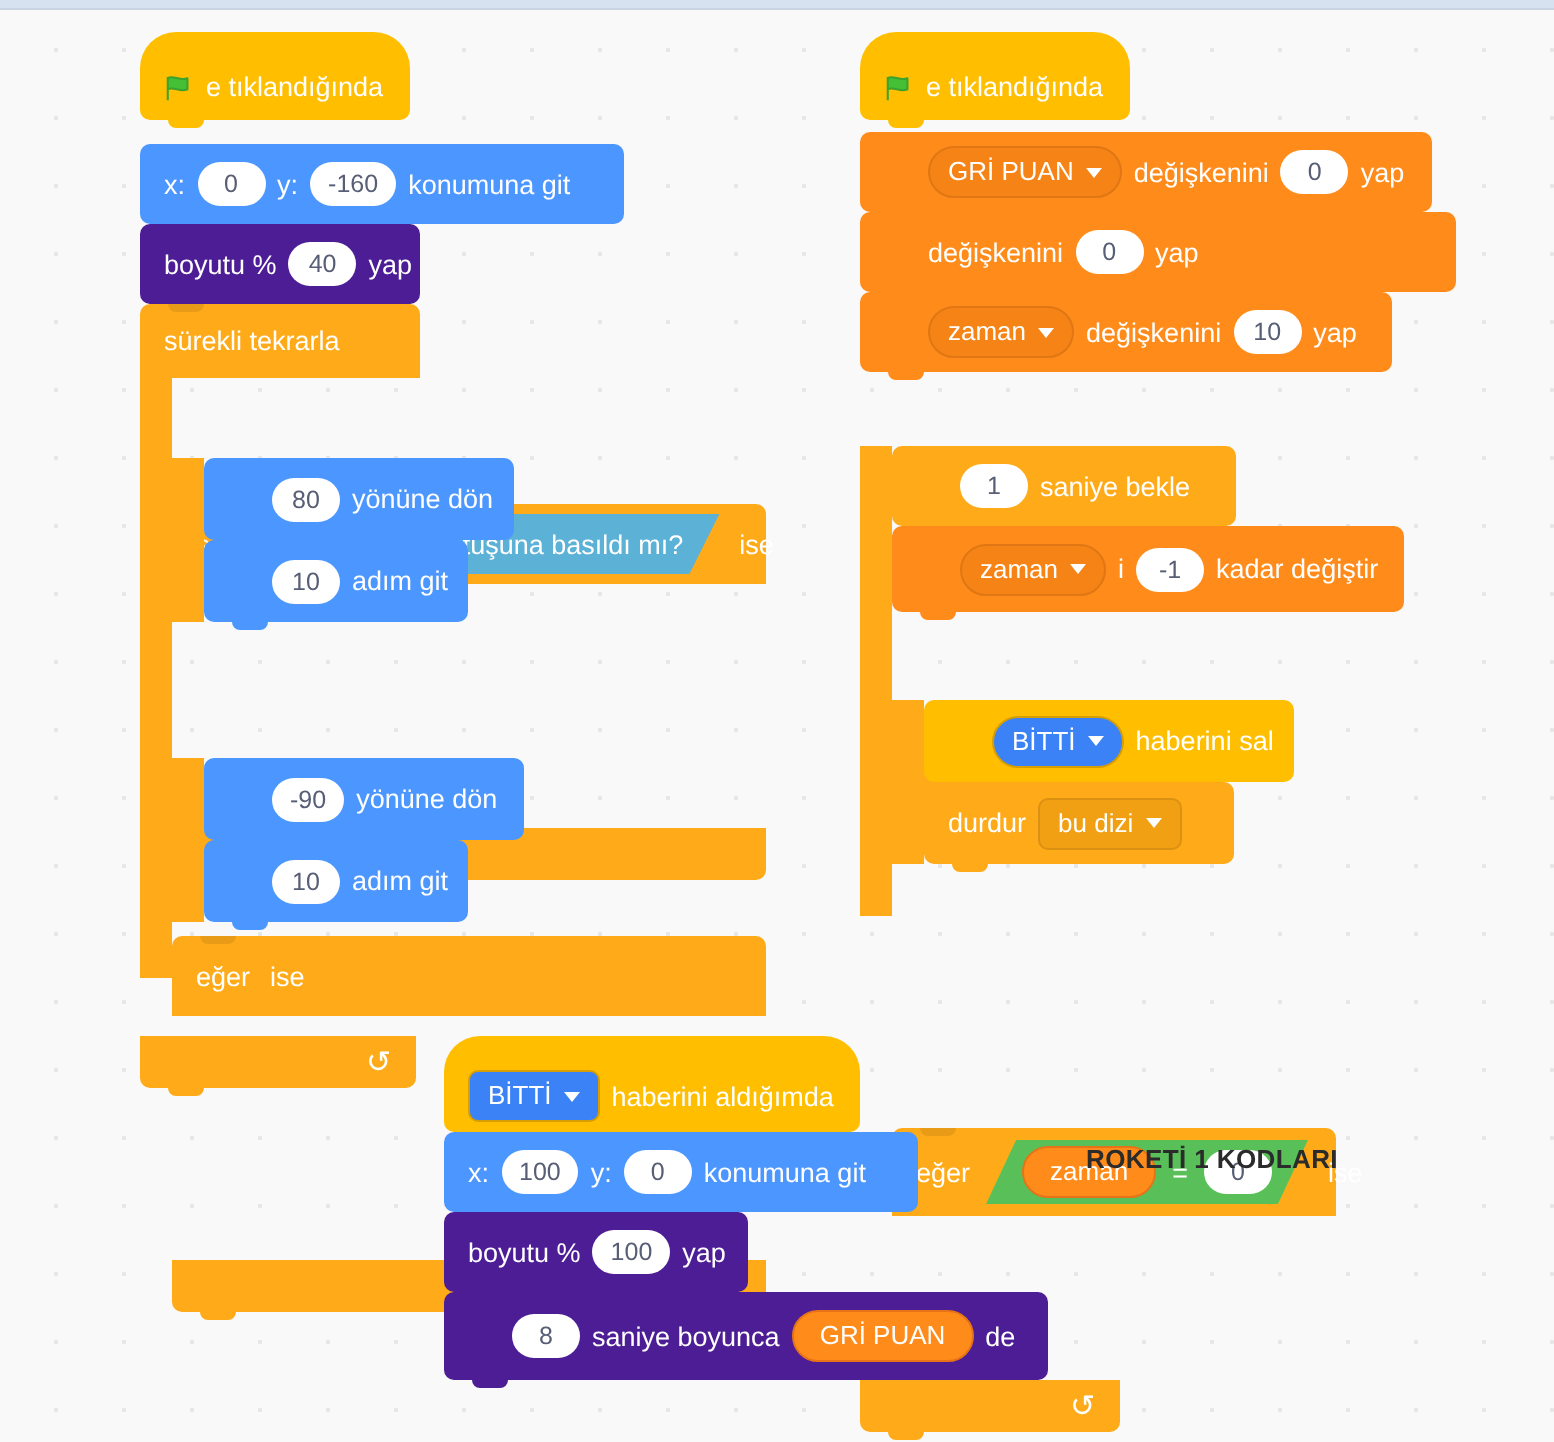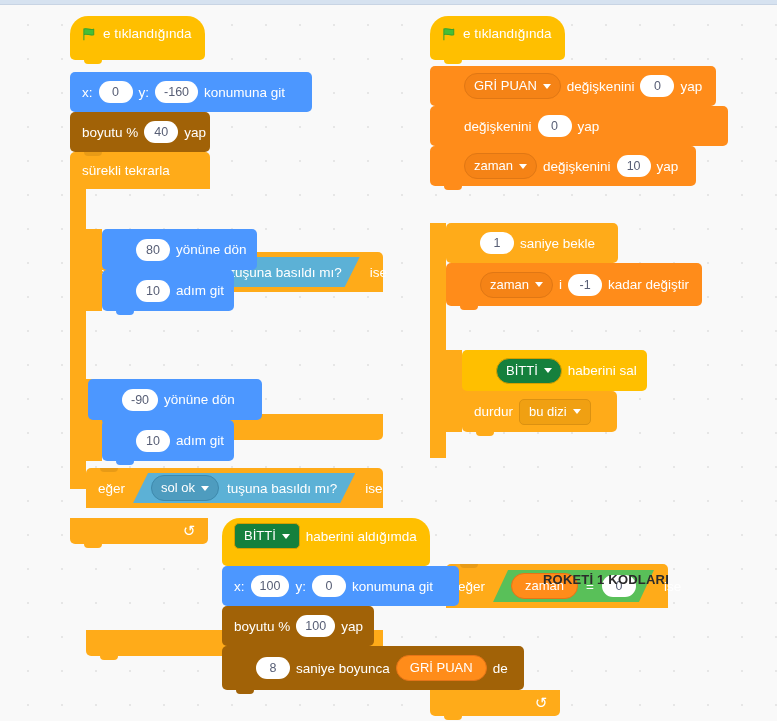--- a/index.html
+++ b/index.html
@@ -42,21 +42,21 @@
   .stack::after{
     content:"";position:absolute;left:14px;bottom:-4px;
     width:18px;height:4px;border-radius:0 0 4px 4px;
     background:inherit;
   }
 
   
   .hat{
     border-radius:18px 18px 5px 5px;
     padding:0 14px 0 12px;
-    display:flex;align-items:flex-start;
+    display:flex;align-items:flex-end;
   }
   .hat .row{height:34px;}
   .hat::after{
     content:"";position:absolute;left:14px;bottom:-4px;
     width:18px;height:4px;border-radius:0 0 4px 4px;
     background:inherit;
   }
 
   
   .num{
@@ -79,23 +79,23 @@
   }
   
   .var{
     background:#FF8C1A;border:1px solid #E67417;color:#fff;
     border-radius:14px;height:24px;line-height:24px;
     padding:0 13px;font-size:13px;display:inline-block;
   }
 
   
   .c-events{background:#FFBF00;}
-  .c-events-f{background:#15803d;border-color:#D69E00;}
+  .c-events-f{background:#3b82f6;border-color:#D69E00;}
   .c-motion{background:#4C97FF;}
-  .c-looks{background:#a16207;}
+  .c-looks{background:#4c1d95;}
   .c-control{background:#FFAB19;}
   .c-control-f{background:#F0A012;border-color:#DB9111;}
   .c-sensing{background:#5CB1D6;}
   .c-sensing-f{background:#4E9CBF;border-color:#3E89AC;}
   .c-vars{background:#FF8C1A;}
   .c-vars-f{background:#F58316;border-color:#E07714;}
   .c-operators{background:#59C059;}
   .ctop{position:relative;border-radius:5px 5px 0 0;display:flex;align-items:center;padding:0 12px;}
   .cbot{position:relative;border-radius:0 0 5px 5px;}
   .cbot::after{
@@ -203,34 +203,27 @@
     <div class="row" style="padding-left:22px;">
       <span class="num">10</span>
       <span>adım git</span>
     </div>
   </div>
 
   <div class="blk c-control ctop" style="left:86px;top:339px;width:297px;height:40px;">
     <div class="nub"></div>
     <div class="row">
       <span>eğer</span>
-      <span class="hexb c-sensing hexshape" style="margin-left:2px;">
-        <span class="dd c-sensing-f">
-          <span>sol ok</span>
-          <span class="car"></span>
-        </span>
-        <span>tuşuna basıldı mı?</span>
-      </span>
       <span style="margin-left:4px;">ise</span>
     </div>
   </div>
   <div class="blk c-control" style="left:86px;top:379px;width:16px;height:82px;"></div>
   <div class="blk c-control cbot" style="left:86px;top:461px;width:297px;height:26px;"></div>
 
-  <div class="blk stack c-motion" style="left:88px;top:379px;width:174px;height:41px;">
+  <div class="blk stack c-motion" style="left:102px;top:379px;width:160px;height:41px;">
     <div class="row" style="padding-left:22px;">
       <span class="num">-90</span>
       <span>yönüne dön</span>
     </div>
   </div>
 
   <div class="blk stack c-motion" style="left:102px;top:420px;width:132px;height:41px;">
     <div class="row" style="padding-left:22px;">
       <span class="num">10</span>
       <span>adım git</span>

